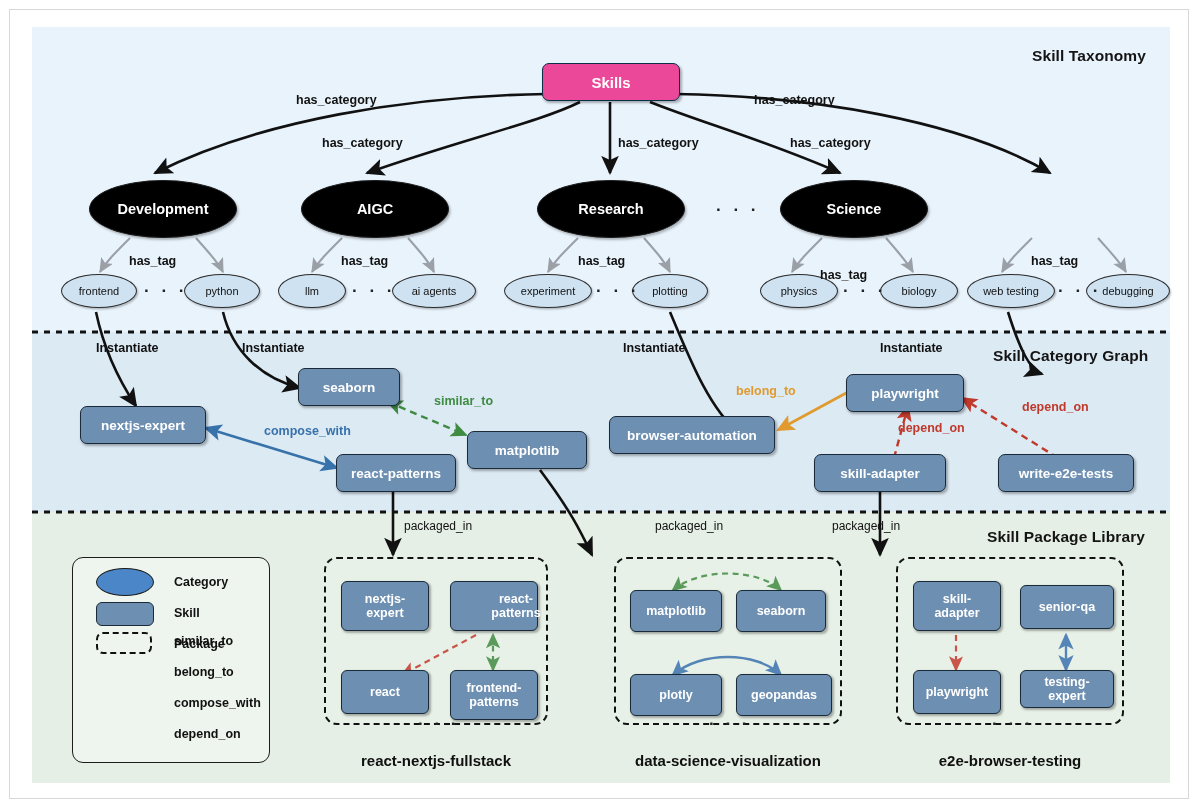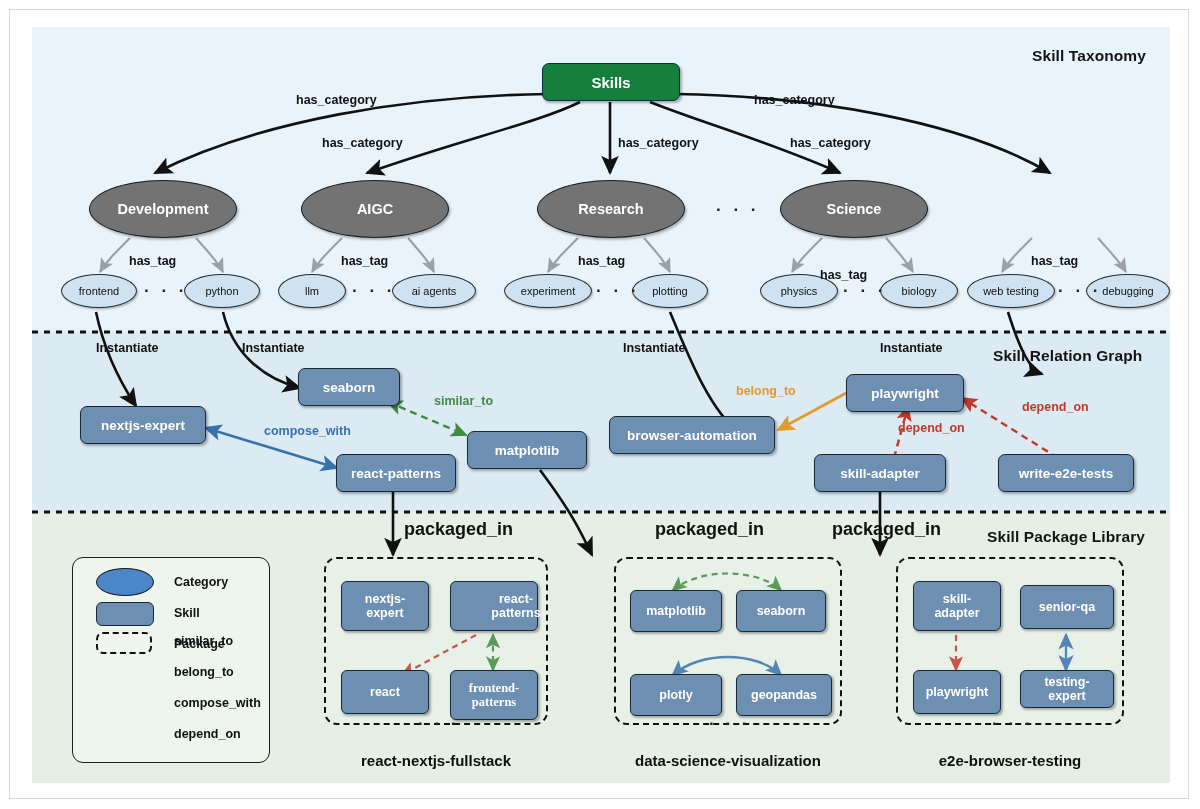--- a/index.html
+++ b/index.html
@@ -15,25 +15,25 @@
   #band-relation{left:22px;top:322px;width:1138px;height:180px;background:#dceaf4;}
   #band-package{left:22px;top:502px;width:1138px;height:271px;background:#e5efe5;}
 
   .band-title{position:absolute;font-size:15.5px;font-weight:bold;color:#141414;
               letter-spacing:.1px;white-space:nowrap;}
 
   
   .node{position:absolute;display:flex;align-items:center;justify-content:center;
         text-align:center;box-sizing:border-box;color:#ffffff;}
 
-  .root-node{background:#15803d;border:1.6px solid #0a2f49;border-radius:7px;
+  .root-node{background:#ec4899;border:1.6px solid #0a2f49;border-radius:7px;
              font-size:15px;font-weight:bold;
              box-shadow:1.5px 2px 2.5px rgba(0,0,0,.30);}
 
-  .cat-node{background:#737373;border:1.6px solid #1d1d1d;border-radius:50%;
+  .cat-node{background:#000000;border:1.6px solid #1d1d1d;border-radius:50%;
             font-size:14.5px;font-weight:bold;
             box-shadow:1.5px 2px 2.5px rgba(0,0,0,.28);}
 
   .tag-node{background:#cfe2f1;border:1.3px solid #2b2b2b;border-radius:50%;
             font-size:11px;font-weight:normal;color:#111111;
             box-shadow:1.2px 1.6px 2px rgba(0,0,0,.25);}
 
   .skill-node{background:#6d8fb2;border:1.5px solid #1b2a38;border-radius:7px;
               font-size:13.5px;font-weight:bold;
               box-shadow:1.5px 2px 2.5px rgba(0,0,0,.30);}
@@ -44,21 +44,21 @@
 
   
   .pkg-box{position:absolute;border:2.2px dashed #111111;border-radius:13px;
            background:rgba(255,255,255,.14);box-sizing:border-box;}
   .pkg-label{position:absolute;font-size:15px;font-weight:bold;color:#101010;
              text-align:center;white-space:nowrap;}
   .pkg-dots{position:absolute;font-size:17px;font-weight:bold;color:#222;letter-spacing:3px;}
 
   
   .elabel{position:absolute;font-size:12.5px;font-weight:bold;color:#111111;white-space:nowrap;}
-  .elabel.reg{font-weight:bold;font-size:18px;}
+  .elabel.reg{font-weight:normal;font-size:12px;}
   .elabel.green{color:#3f8b42;}
   .elabel.orange{color:#e09a2e;}
   .elabel.blue{color:#3872ab;}
   .elabel.red{color:#c0392b;}
 
   .ell-dots{position:absolute;font-size:17px;font-weight:bold;color:#222;letter-spacing:3.5px;}
 
   
   #legend{position:absolute;left:62px;top:547px;width:198px;height:206px;
           background:#eef5ee;border:1.6px solid #1c1c1c;border-radius:11px;box-sizing:border-box;}
@@ -165,21 +165,21 @@
     <path d="M946,625 L946,660" stroke="#c0392b" stroke-width="2.2" fill="none" stroke-dasharray="6,4.5" marker-end="url(#ah-red)"></path>
     <path d="M1056,625 L1056,660" stroke="#3872ab" stroke-width="2.4" fill="none" marker-end="url(#ah-blue)" marker-start="url(#ah-blue-s)"></path>
 
     <path d="M84,631 L146,631" stroke="#3f8b42" stroke-width="2.2" fill="none" stroke-dasharray="6,4.5" marker-end="url(#ah-green)" marker-start="url(#ah-green-s)"></path>
     <path d="M84,662 L146,662" stroke="#e09a2e" stroke-width="2.4" fill="none" marker-end="url(#ah-orange)"></path>
     <path d="M84,693 L146,693" stroke="#3872ab" stroke-width="2.4" fill="none" marker-end="url(#ah-blue)" marker-start="url(#ah-blue-s)"></path>
     <path d="M84,724 L146,724" stroke="#c0392b" stroke-width="2.2" fill="none" stroke-dasharray="6,4.5" marker-end="url(#ah-red)"></path>
   </svg>
 
   <div class="band-title" style="left:1022px;top:37px;">Skill Taxonomy</div>
-  <div class="band-title" style="left:983px;top:337px;">Skill Relation Graph</div>
+  <div class="band-title" style="left:983px;top:337px;">Skill Category Graph</div>
   <div class="band-title" style="left:977px;top:518px;">Skill Package Library</div>
 
   <div class="node root-node" style="left:532px;top:53px;width:138px;height:38px;">Skills</div>
 
   <div class="node cat-node" style="left:79px;top:170px;width:148px;height:58px;">Development</div>
   <div class="node cat-node" style="left:291px;top:170px;width:148px;height:58px;">AIGC</div>
   <div class="node cat-node" style="left:527px;top:170px;width:148px;height:58px;">Research</div>
   <div class="node cat-node" style="left:770px;top:170px;width:148px;height:58px;">Science</div>
 
   <div class="ell-dots" style="left:706px;top:190px;">· · ·</div>
@@ -239,21 +239,21 @@
   <div class="elabel reg" style="left:394px;top:509px;">packaged_in</div>
   <div class="elabel reg" style="left:645px;top:509px;">packaged_in</div>
   <div class="elabel reg" style="left:822px;top:509px;">packaged_in</div>
 
   <div class="pkg-box" style="left:314px;top:547px;width:224px;height:168px;"></div>
   <div class="node pkg-skill" style="left:331px;top:571px;width:88px;height:50px;white-space:pre-line;">nextjs-
 expert</div>
   <div class="node pkg-skill" style="left:440px;top:571px;width:88px;height:50px;white-space:pre-line;padding-left:44px;">react-
 patterns</div>
   <div class="node pkg-skill" style="left:331px;top:660px;width:88px;height:44px;white-space:pre-line;">react</div>
-  <div class="node pkg-skill" style="left:440px;top:660px;width:88px;height:50px;white-space:pre-line;font-family:Liberation Serif, serif;">frontend-
+  <div class="node pkg-skill" style="left:440px;top:660px;width:88px;height:50px;white-space:pre-line;">frontend-
 patterns</div>
   <div class="pkg-dots" style="left:408px;top:704px;">· · ·</div>
   <div class="pkg-label" style="left:314px;top:742px;width:224px;">react-nextjs-fullstack</div>
 
   <div class="pkg-box" style="left:604px;top:547px;width:228px;height:168px;"></div>
   <div class="node pkg-skill" style="left:620px;top:580px;width:92px;height:42px;">matplotlib</div>
   <div class="node pkg-skill" style="left:726px;top:580px;width:90px;height:42px;">seaborn</div>
   <div class="node pkg-skill" style="left:620px;top:664px;width:92px;height:42px;">plotly</div>
   <div class="node pkg-skill" style="left:726px;top:664px;width:96px;height:42px;">geopandas</div>
   <div class="pkg-dots" style="left:699px;top:704px;">· · ·</div>

